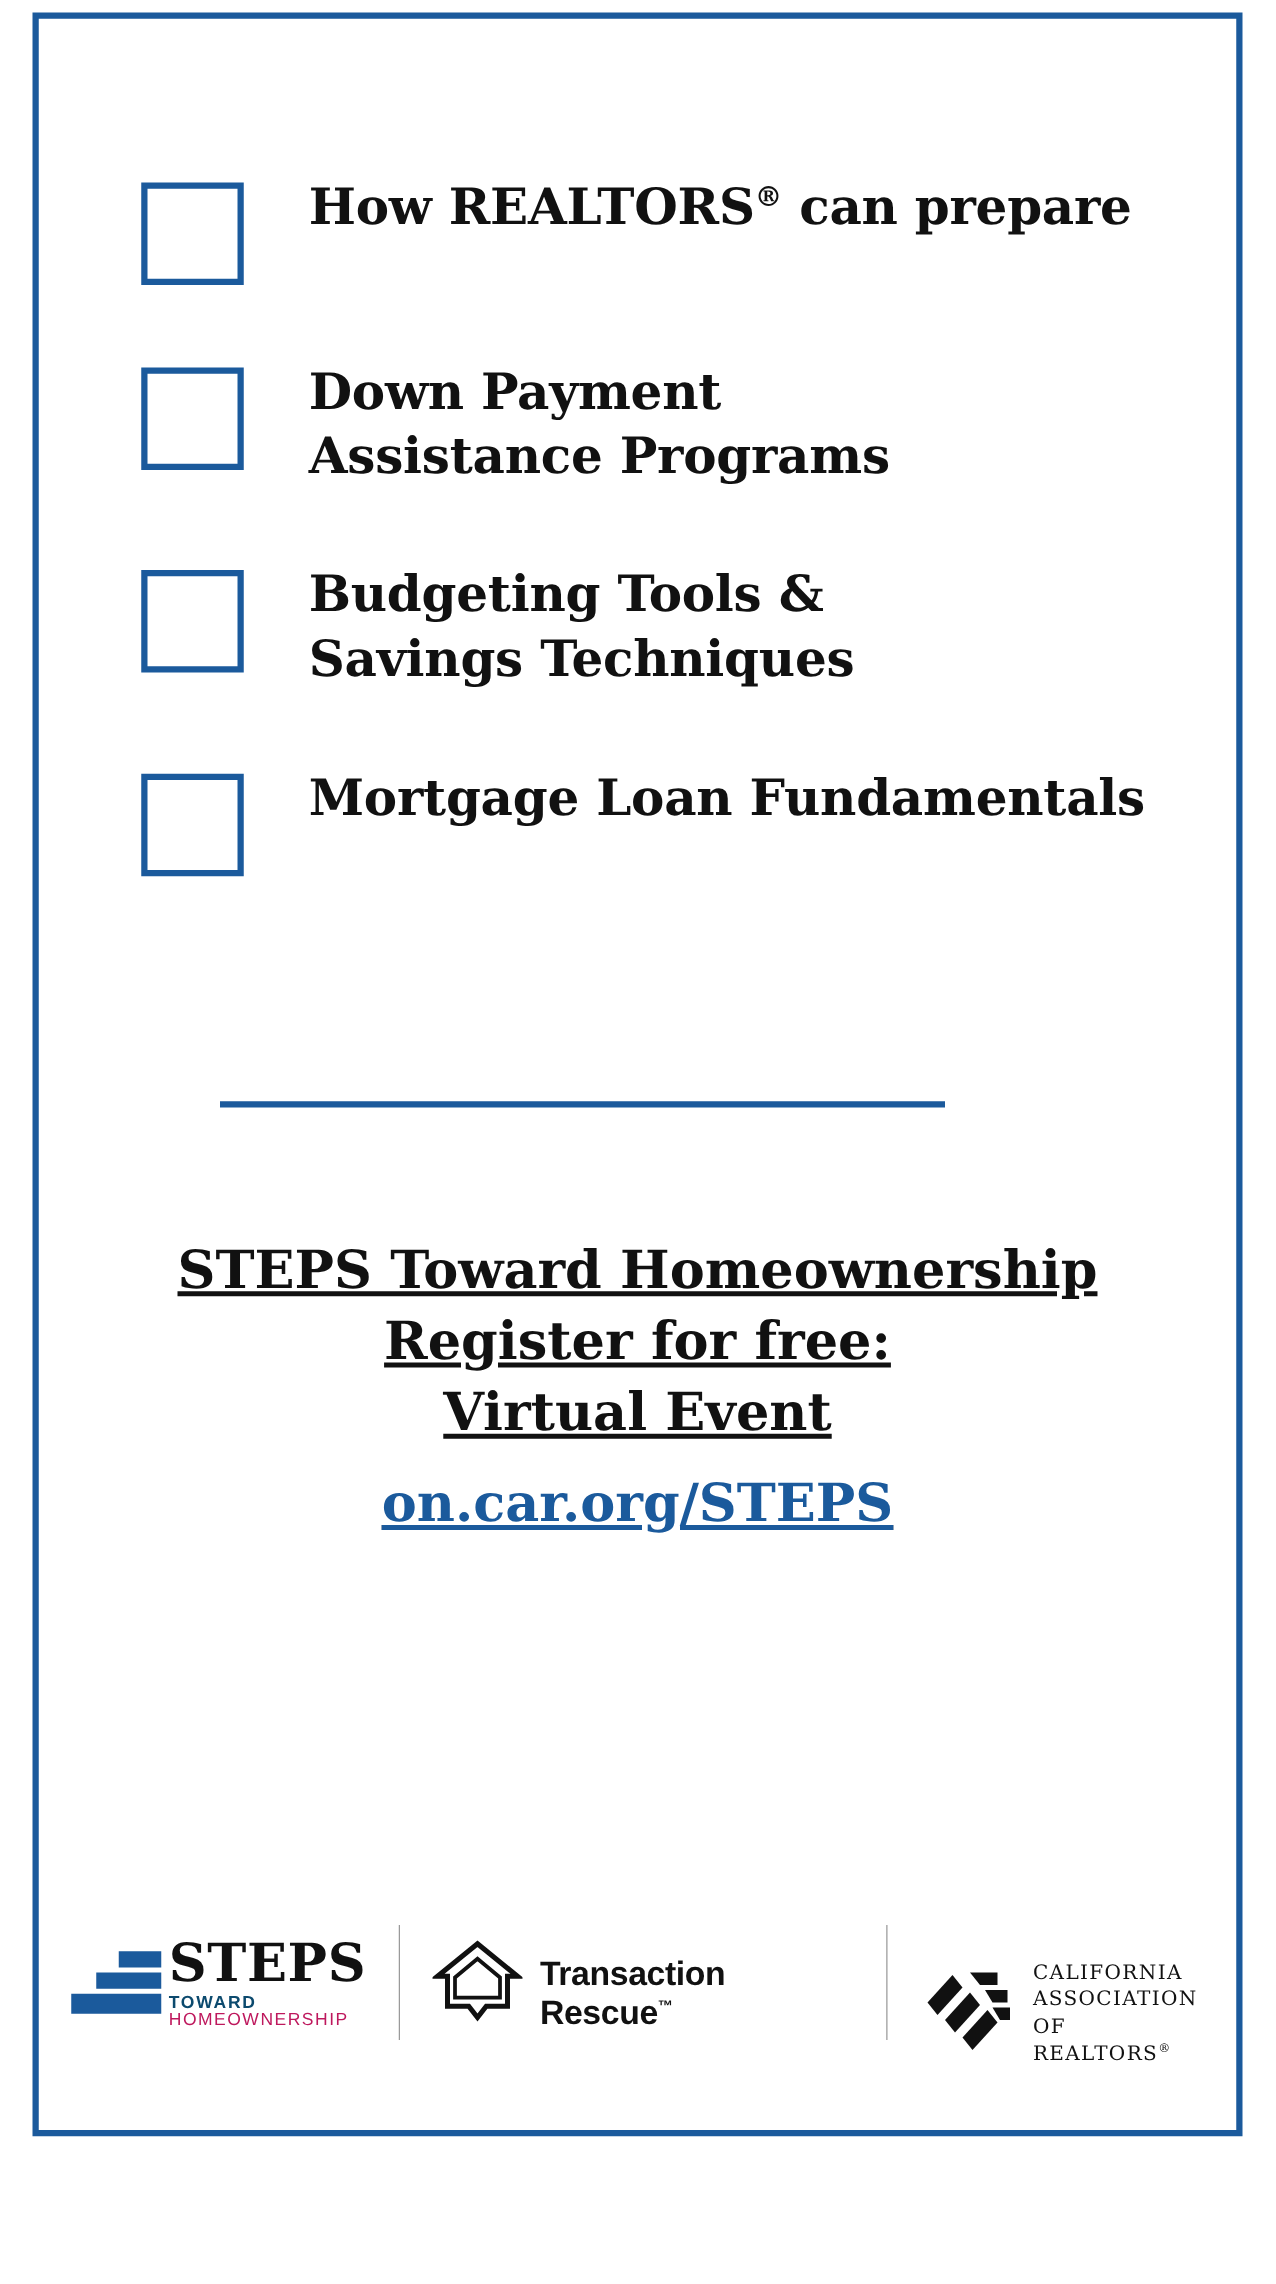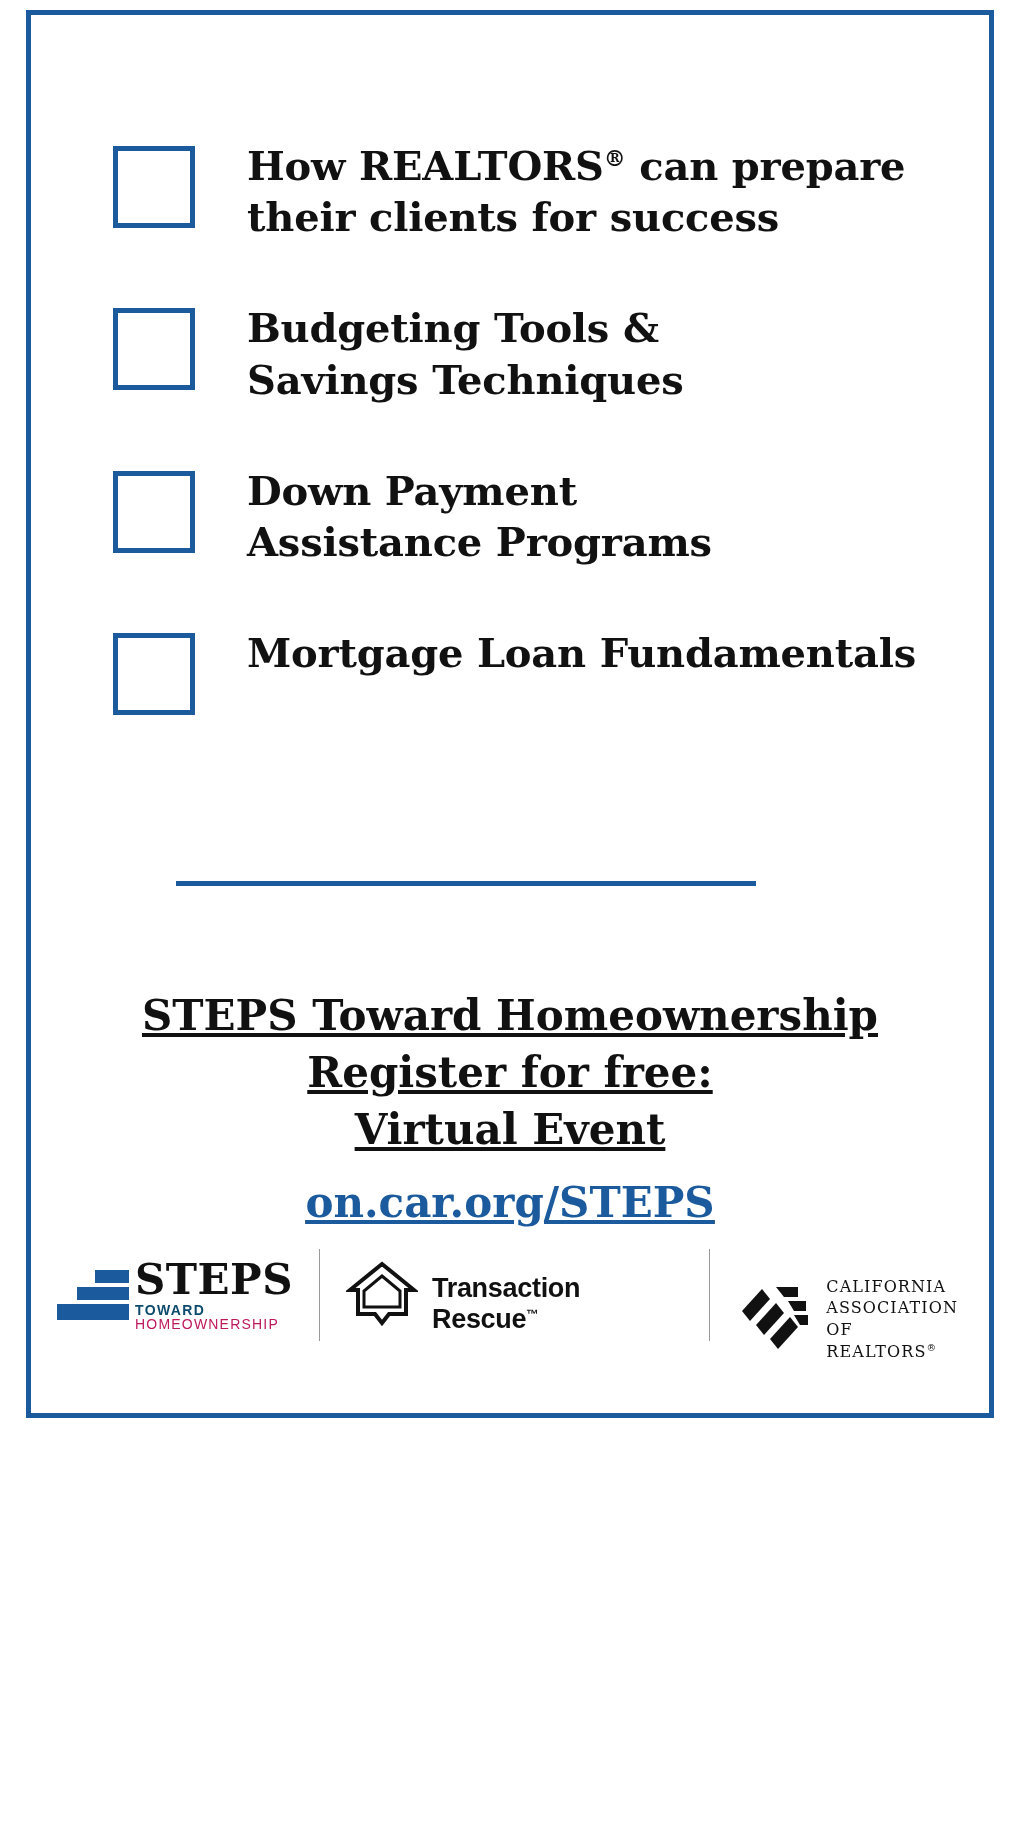--- a/index.html
+++ b/index.html
@@ -21,21 +21,21 @@
     width: 1021px;
     height: 1827px;
     background: #ffffff;
     box-sizing: border-box;
   }
   .frame {
     position: absolute;
     left: 26px;
     top: 10px;
     width: 968px;
-    height: 1408px;
+    height: 1699px;
     border: 5px solid #1b5a9c;
     box-sizing: border-box;
     background: #ffffff;
   }
   .checklist {
     position: absolute;
     left: 0;
     top: 125px;
     width: 100%;
   }
@@ -200,37 +200,36 @@
 
 <div class="poster">
   <div class="frame">
 
     <div class="checklist">
 
       <div class="check-row row-1">
         <div class="check-box"></div>
         <div class="check-label">
           <span>How REALTORS</span><sup>®</sup><span> can prepare</span><br>
-          <span>their clients for success</span>
+        </div>
+      </div>
+
+      <div class="check-row row-2">
+        <div class="check-box"></div>
+        <div class="check-label">
+          <span>Down Payment</span><br>
+          <span>Assistance Programs</span>
         </div>
       </div>
 
       <div class="check-row row-3">
         <div class="check-box"></div>
         <div class="check-label">
           <span>Budgeting Tools &amp;</span><br>
           <span>Savings Techniques</span>
-        </div>
-      </div>
-
-      <div class="check-row row-2">
-        <div class="check-box"></div>
-        <div class="check-label">
-          <span>Down Payment</span><br>
-          <span>Assistance Programs</span>
         </div>
       </div>
 
       <div class="check-row row-4">
         <div class="check-box"></div>
         <div class="check-label">
           <span>Mortgage Loan Fundamentals</span>
         </div>
       </div>
 

